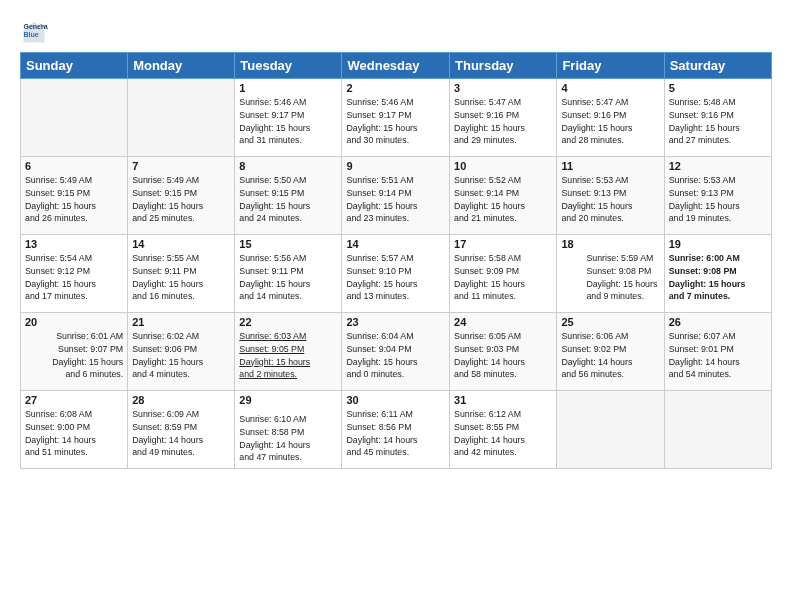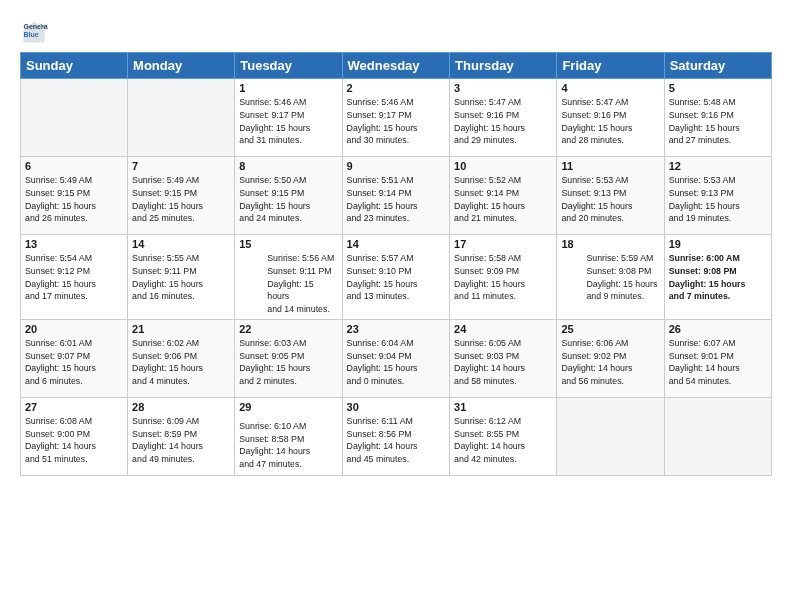--- a/index.html
+++ b/index.html
@@ -225,21 +225,21 @@
           </td>
           <td>
             <div class="day-num">14</div>
             <div class="day-info" style="white-space: pre-line;">Sunrise: 5:55 AM
 Sunset: 9:11 PM
 Daylight: 15 hours
 and 16 minutes.</div>
           </td>
           <td>
             <div class="day-num">15</div>
-            <div class="day-info" style="white-space: pre-line; margin-left: 28px;">Sunrise: 5:56 AM
+            <div class="day-info" style="white-space: pre-line;">Sunrise: 5:56 AM
 Sunset: 9:11 PM
 Daylight: 15 hours
 and 14 minutes.</div>
           </td>
           <td>
             <div class="day-num">14</div>
             <div class="day-info" style="white-space: pre-line;">Sunrise: 5:57 AM
 Sunset: 9:10 PM
 Daylight: 15 hours
 and 13 minutes.</div>
@@ -262,35 +262,35 @@
             <div class="day-num">19</div>
             <div class="day-info" style="white-space: pre-line; font-weight: bold;">Sunrise: 6:00 AM
 Sunset: 9:08 PM
 Daylight: 15 hours
 and 7 minutes.</div>
           </td>
         </tr>
         <tr class="week-row">
           <td>
             <div class="day-num">20</div>
-            <div class="day-info" style="white-space: pre-line;">Sunrise: 6:01 AM
+            <div class="day-info" style="white-space: pre-line; text-align: right;">Sunrise: 6:01 AM
 Sunset: 9:07 PM
 Daylight: 15 hours
 and 6 minutes.</div>
           </td>
           <td>
             <div class="day-num">21</div>
             <div class="day-info" style="white-space: pre-line;">Sunrise: 6:02 AM
 Sunset: 9:06 PM
 Daylight: 15 hours
 and 4 minutes.</div>
           </td>
           <td>
             <div class="day-num">22</div>
-            <div class="day-info" style="white-space: pre-line;">Sunrise: 6:03 AM
+            <div class="day-info" style="white-space: pre-line; text-decoration: underline;">Sunrise: 6:03 AM
 Sunset: 9:05 PM
 Daylight: 15 hours
 and 2 minutes.</div>
           </td>
           <td>
             <div class="day-num">23</div>
             <div class="day-info" style="white-space: pre-line;">Sunrise: 6:04 AM
 Sunset: 9:04 PM
 Daylight: 15 hours
 and 0 minutes.</div>

